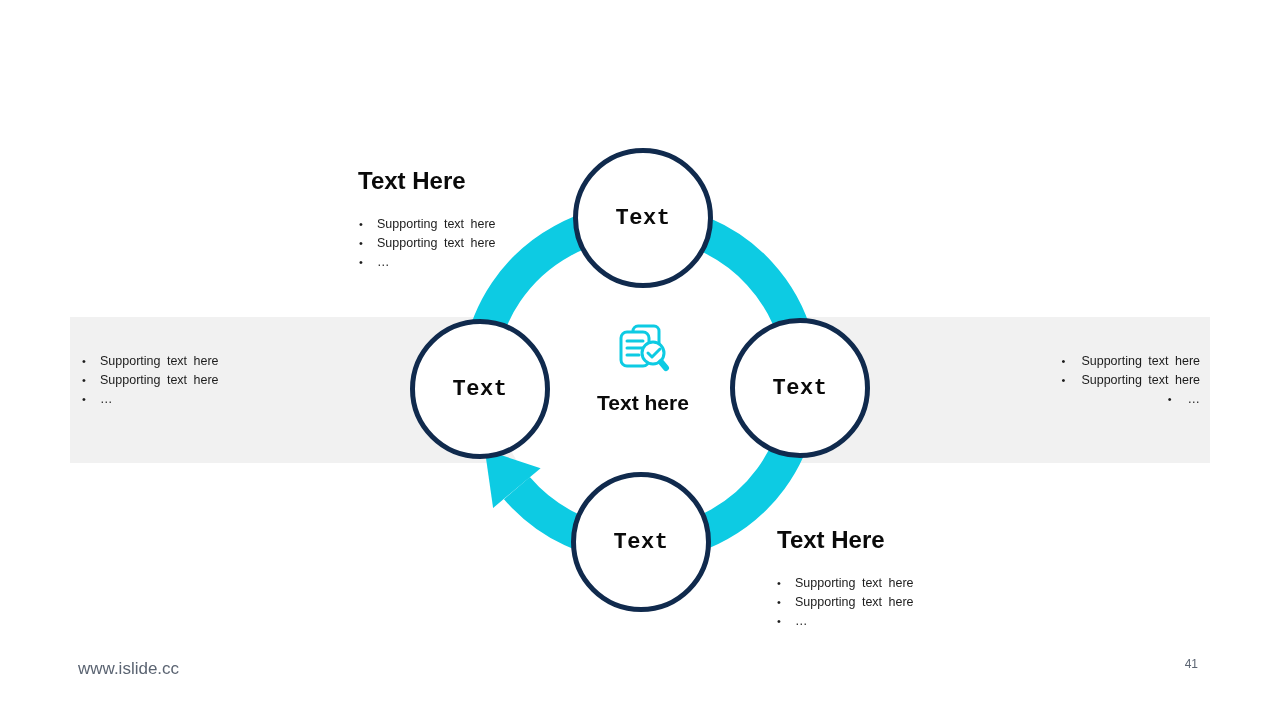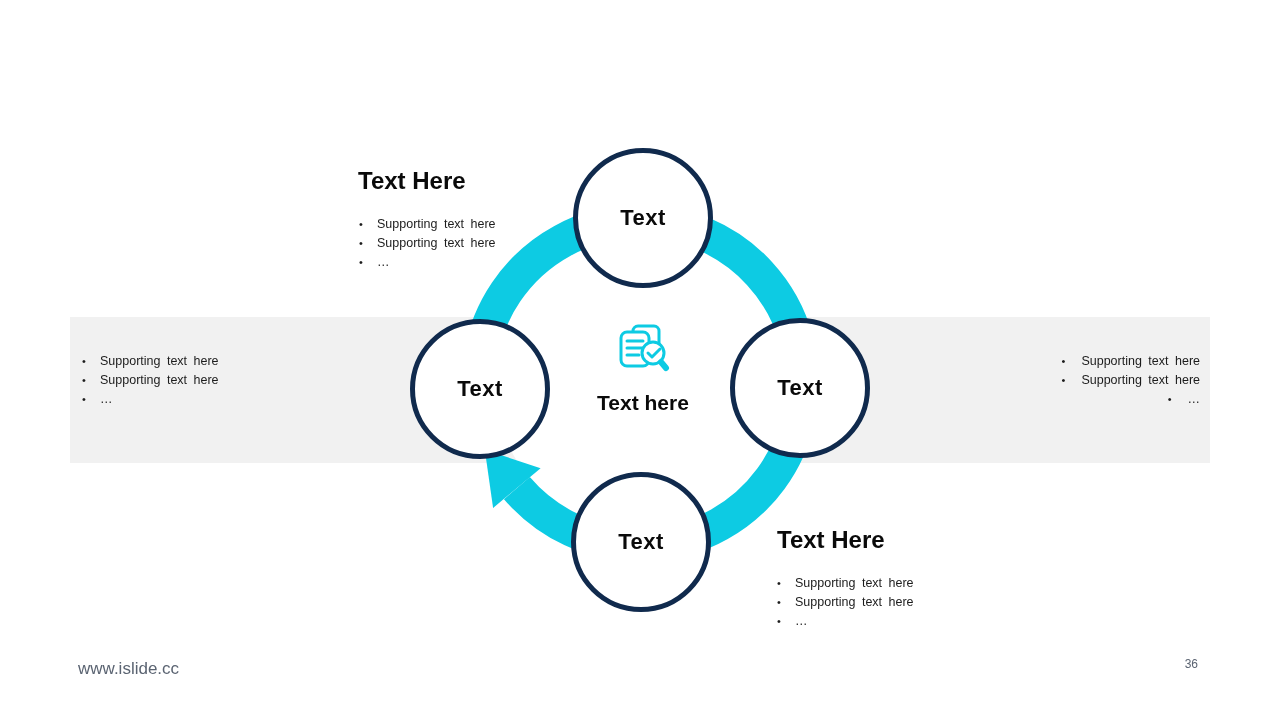--- a/index.html
+++ b/index.html
@@ -3,21 +3,21 @@
 <meta charset="utf-8">
 <style>
   html,body{margin:0;padding:0;}
   body{width:1280px;height:720px;background:#fff;font-family:"Liberation Sans",sans-serif;overflow:hidden;}
   .slide{position:relative;width:1280px;height:720px;background:#ffffff;}
   .abs{position:absolute;}
   .band{left:70px;top:317px;width:1140px;height:146px;background:#f1f1f1;}
   svg.ring{left:0;top:0;width:1280px;height:720px;pointer-events:none;}
   .node{width:140px;height:140px;border:5px solid #102a4d;border-radius:50%;background:#fff;
         box-sizing:border-box;display:flex;align-items:center;justify-content:center;
-        font-weight:bold;font-size:22px;color:#0a0a0a;letter-spacing:0.5px;}
+        font-weight:bold;font-size:22px;color:#0a0a0a;letter-spacing:0.5px;font-family:Liberation Mono, monospace;}
   .node-top{left:573px;top:148px;}
   .node-left{left:410px;top:319px;}
   .node-right{left:730px;top:318px;}
   .node-bottom{left:571px;top:472px;}
   .center-icon{left:615px;top:322px;width:56px;height:56px;}
   .center-label{left:543px;top:391px;width:200px;text-align:center;font-weight:bold;
         font-size:21px;color:#0a0a0a;line-height:24px;}
   .callout-title{font-weight:bold;font-size:24px;color:#0a0a0a;line-height:28px;white-space:nowrap;}
   .title-tl{left:358px;top:167px;}
   .title-br{left:777px;top:526px;}
@@ -93,15 +93,15 @@
   </ul>
 
   <div class="abs callout-title title-br">Text Here</div>
   <ul class="abs bullets list-br">
     <li>Supporting text here</li>
     <li>Supporting text here</li>
     <li>…</li>
   </ul>
 
   <div class="abs footer-url">www.islide.cc</div>
-  <div class="abs page-number">36</div>
+  <div class="abs page-number">41</div>
 
 </div>
 
 </body></html>

